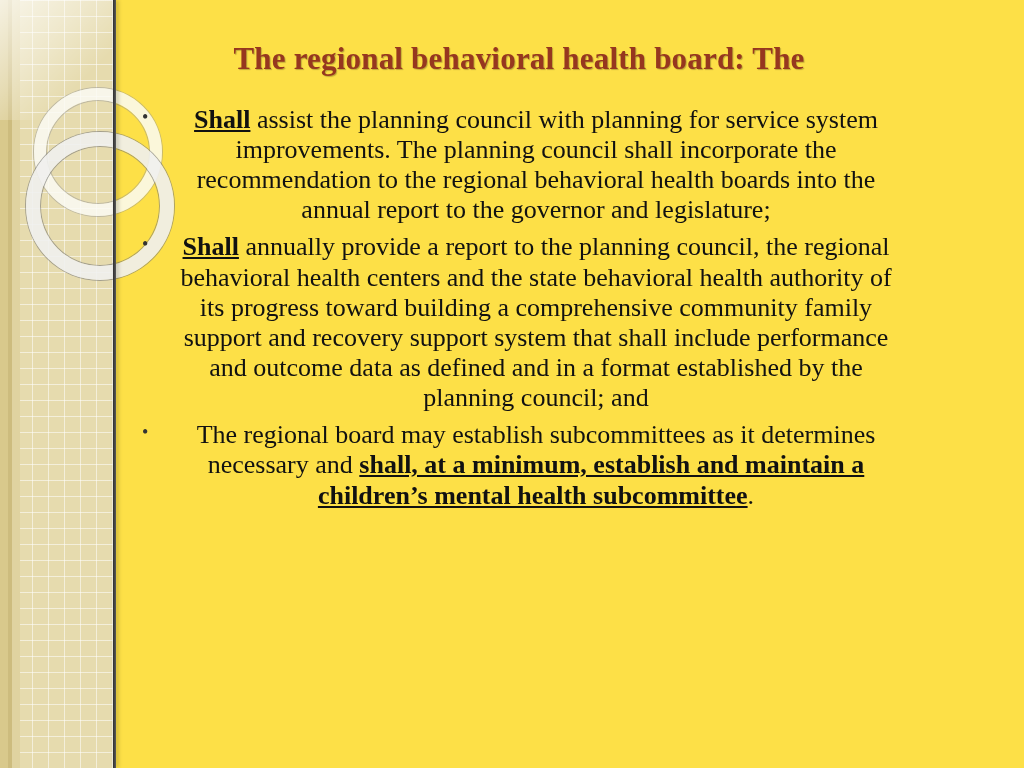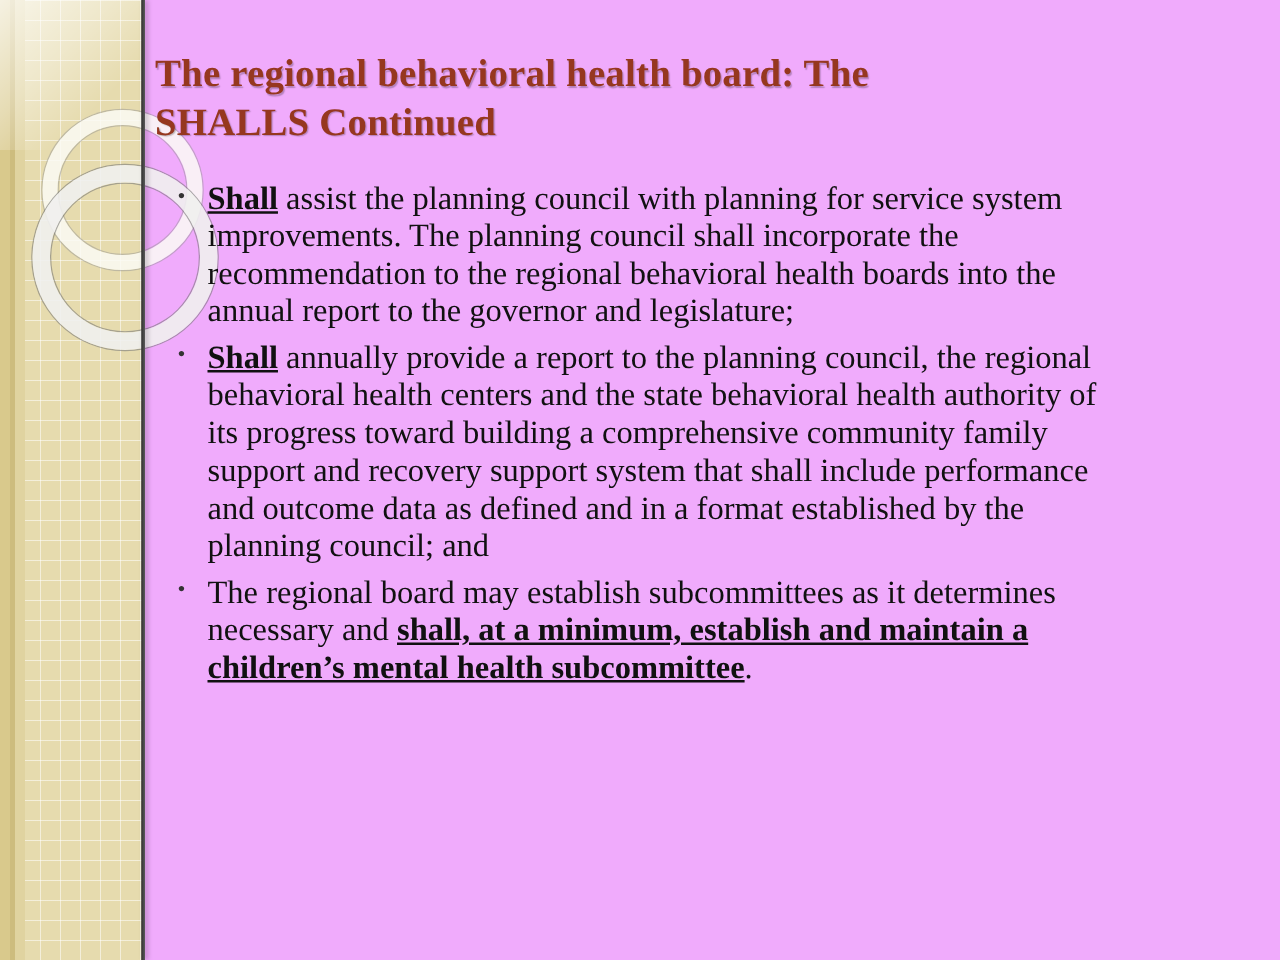--- a/index.html
+++ b/index.html
@@ -3,22 +3,23 @@
 <meta charset="utf-8">
 <style>
   html,body{margin:0;padding:0;}
   body{
     width:1024px;height:768px;overflow:hidden;
     font-family:"Liberation Serif","DejaVu Serif",serif;
     background:#e9e9e9;
   }
   .slide{
     position:relative;width:1024px;height:768px;
-    background:#f0abfc;
+    background:#fde047;
     overflow:hidden;
+    text-align:center;
   }
   
   .left-strip{
     position:absolute;left:0;top:0;width:114px;height:768px;
     background-color:#e6dbae;
     background-image:
       linear-gradient(to right,
         #d9c98c 0px, #d9c98c 8px,
         #cdbc7e 8px, #cdbc7e 12px,
         #e0d3a0 12px, #e0d3a0 20px,
@@ -88,21 +89,20 @@
   <div class="left-strip">
     <div class="corner-sheen"></div>
     <div class="ring r1"></div>
     <div class="ring r2"></div>
   </div>
   <div class="divider"></div>
 
   <div class="content">
     <h1 class="title">
       <span class="tline">The regional behavioral health board: The</span>
-      <span class="tline">SHALLS Continued</span>
     </h1>
     <ul class="bullets">
         <li><span class="marker">•</span><span class="bullet-text"><span class="b">Shall</span><span> assist the planning council with planning for service system improvements.  The planning council shall incorporate the recommendation to the regional behavioral health boards into the annual report to the governor and legislature;</span></span></li>
         <li><span class="marker">•</span><span class="bullet-text"><span class="b">Shall</span><span> annually provide a report to the planning council, the regional behavioral health centers and the state behavioral health authority of its progress toward building a comprehensive community family support and recovery support system that shall include performance and outcome data as defined and in a format established by the planning council; and</span></span></li>
         <li><span class="marker">•</span><span class="bullet-text"><span>The regional board may establish subcommittees as it determines necessary and </span><span class="b u">shall, at a minimum, establish and maintain a children’s mental health subcommittee</span><span>.</span></span></li>
       </ul>
   </div>
 </div>
 
 </body></html>

